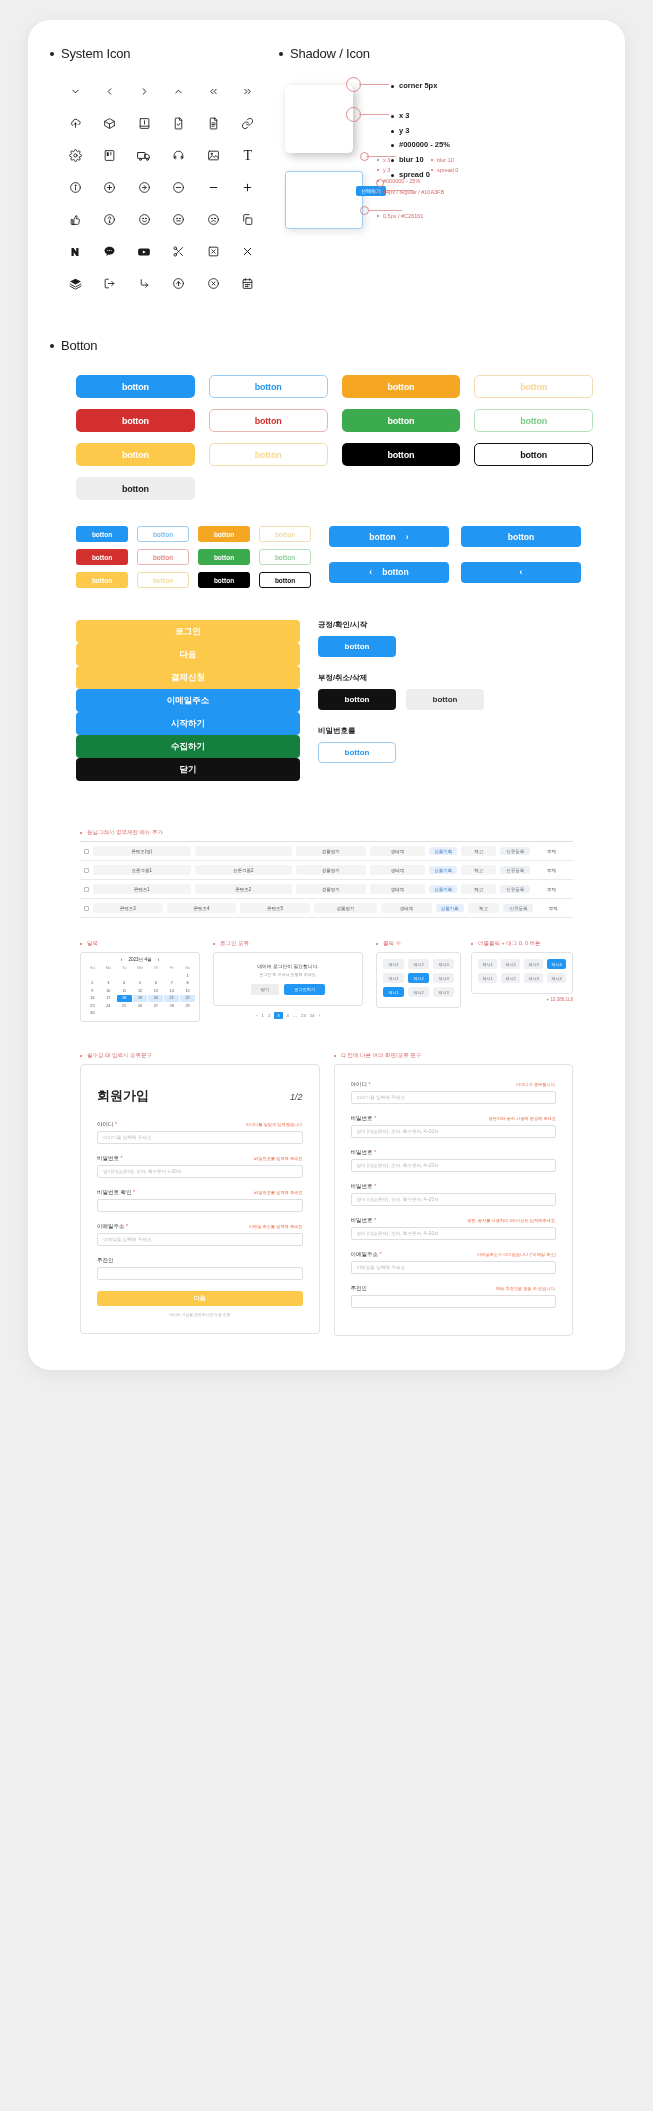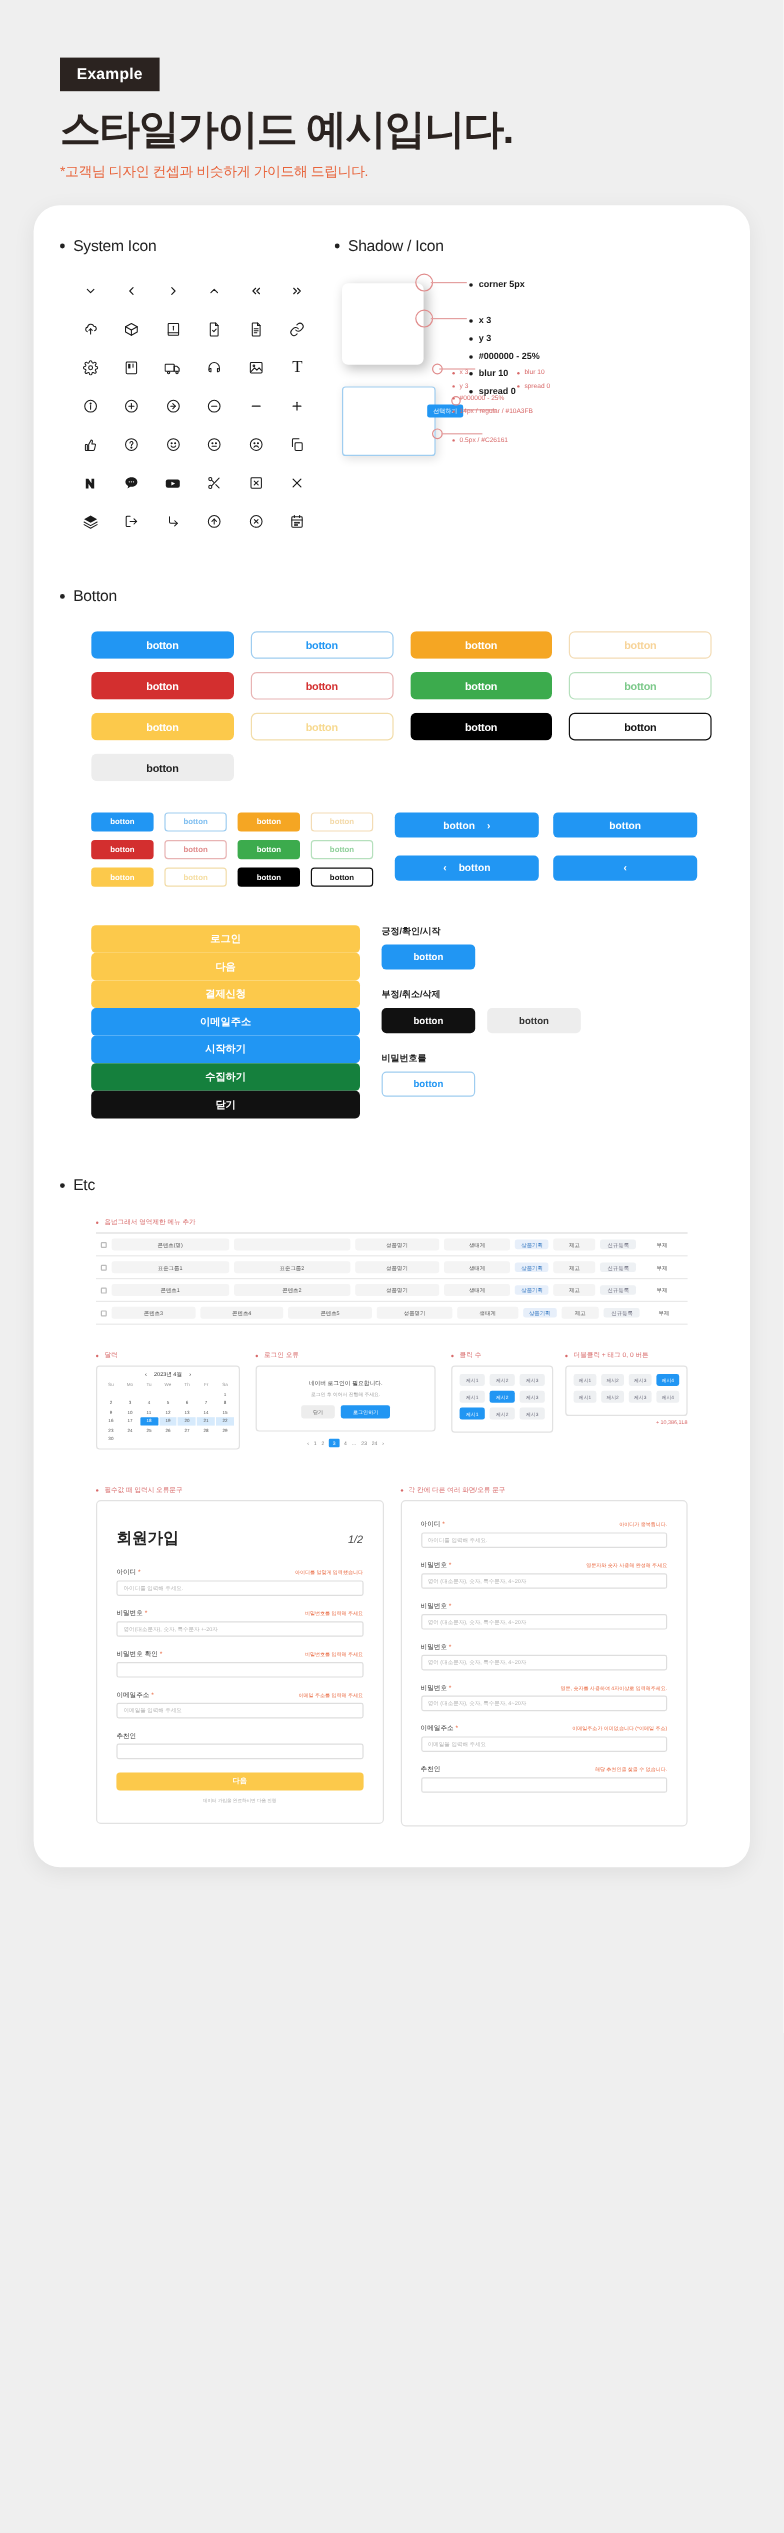--- a/index.html
+++ b/index.html
@@ -224,25 +224,20 @@
     display: flex; align-items: center; justify-content: center;
     font-size: 6px; font-weight: 700; color: #fff; margin-top: 5px;
   }
   .form-foot { text-align: center; font-size: 3.8px; color: #aaa; margin-top: 6px; }
 </style>
 </head>
 <body>
 
 <div class="page">
 
-  <div class="header">
-    <span class="badge">Example</span>
-    <div class="main-title">스타일가이드 예시입니다.</div>
-    <div class="sub-title">*고객님 디자인 컨셉과 비슷하게 가이드해 드립니다.</div>
-  </div>
 
   <div class="card">
 
     <div class="top-row">
 
       <div class="col-left">
         <div class="sec-title">System Icon</div>
         <div class="icon-grid">
 
           <div class="icon-cell">
@@ -670,21 +665,20 @@
           </div>
           <div class="grp-label">비밀번호를</div>
           <div class="grp-row">
             <div class="grp-btn" style="background:#fff;color:#2196f3;border:1px solid #9fcdf0;">botton</div>
           </div>
         </div>
       </div>
     </div>
 
     <div class="etc-sec">
-      <div class="sec-title">Etc</div>
 
       <div class="etc-note">음넘그래서 영역제한 메뉴 추가</div>
 
       <div class="tbl">
         <div class="tbl-row">
           <span class="cbx"></span>
           <span class="tcell" style="flex:1.4">콘텐츠(명)</span>
           <span class="tcell" style="flex:1.4"></span>
           <span class="tcell" style="flex:1">성품명기</span>
           <span class="tcell" style="flex:.8">생태계</span>

